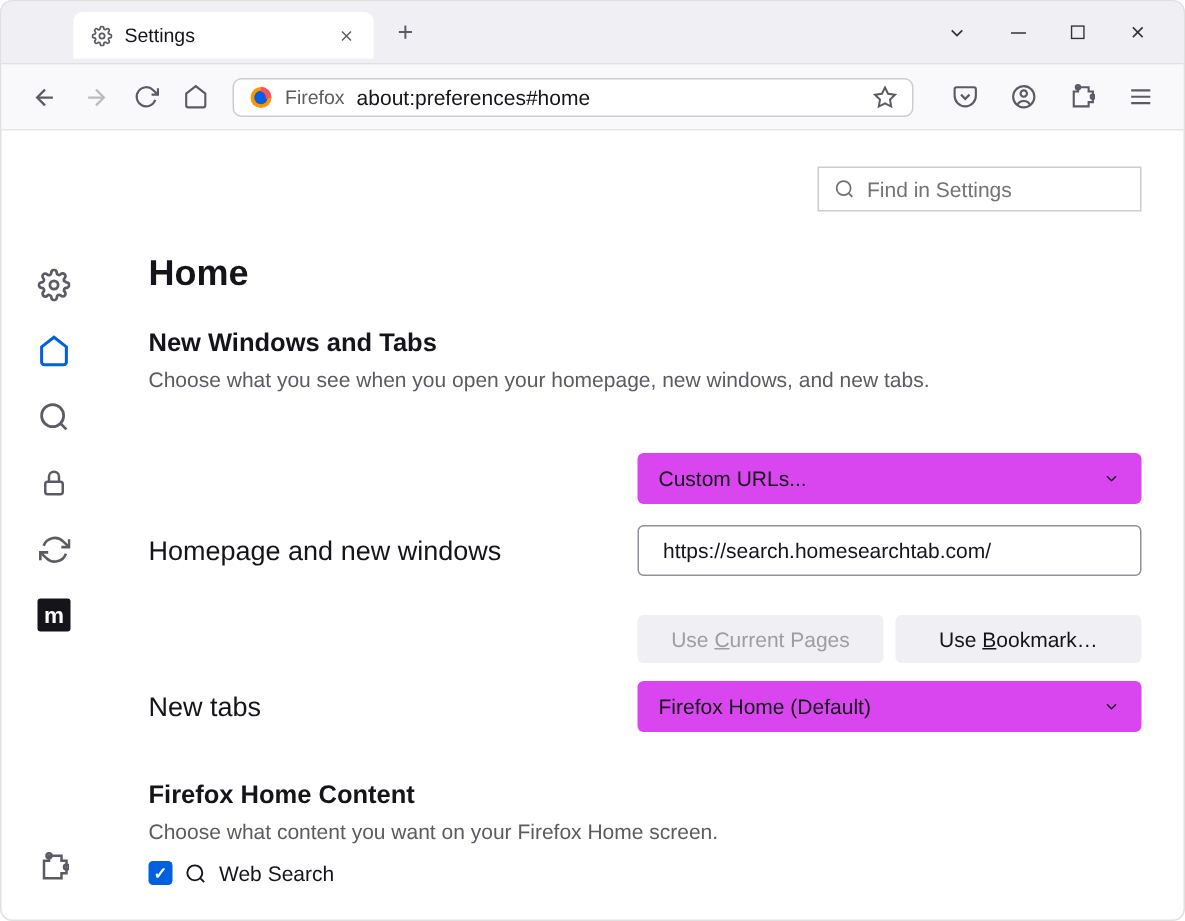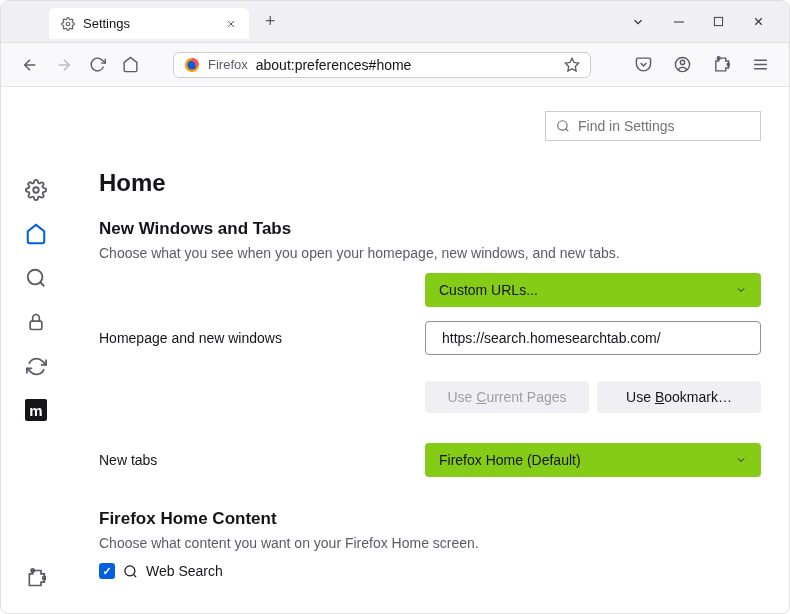--- a/index.html
+++ b/index.html
@@ -8,21 +8,21 @@
     .titlebar { height: 42px; display: flex; align-items: center; background: #f0f0f4; border-bottom: 1px solid #e0e0e0; }
     .tab { display: flex; align-items: center; gap: 8px; background: #fff; padding: 8px 12px; margin: 4px 0 0 48px; border-radius: 6px 6px 0 0; min-width: 200px; font-size: 13px; color: #15141a; }
     .tab-close { margin-left: auto; color: #5b5b66; cursor: pointer; }
     .new-tab { margin-left: 16px; color: #5b5b66; cursor: pointer; font-size: 18px; }
     .win-controls { margin-left: auto; display: flex; gap: 28px; padding-right: 24px; color: #333; align-items: center; }
     .win-btn { cursor: pointer; }
     
     .toolbar { height: 44px; display: flex; align-items: center; gap: 8px; padding: 0 16px; background: #f9f9fb; border-bottom: 1px solid #e5e5e5; }
     .tool-icon { color: #5b5b66; cursor: pointer; padding: 4px; display: flex; align-items: center; justify-content: center; }
     .tool-icon.disabled { color: #bbb; }
-    .addr-wrap { flex: 1; display: flex; align-items: center; background: #fff; border: 1px solid #ccc; border-radius: 6px; padding: 4px 10px; gap: 8px; margin: 0 22px; }
+    .addr-wrap { flex: 1; display: flex; align-items: center; background: #fff; border: 1px solid #ccc; border-radius: 6px; padding: 4px 10px; gap: 8px; margin: 0 4px; }
     .ff-logo { width: 16px; height: 16px; }
     .addr-label { font-size: 13px; color: #5b5b66; }
     .addr-url { font-size: 14px; color: #15141a; flex: 1; }
     .addr-star { color: #5b5b66; cursor: pointer; }
     .right-icons { display: flex; gap: 14px; align-items: center; margin-left: 10px; }
     
     .content-area { display: flex; height: calc(100% - 86px); }
     .sidebar { width: 70px; display: flex; flex-direction: column; align-items: center; padding-top: 92px; gap: 22px; }
     .side-icon { width: 22px; height: 22px; color: #5b5b66; cursor: pointer; display: flex; align-items: center; justify-content: center; }
     .side-icon.active { color: #0060df; }
@@ -30,28 +30,28 @@
     
     .main { flex: 1; padding: 24px 28px 0 28px; overflow: hidden; position: relative; }
     .search-row { display: flex; justify-content: flex-end; margin-bottom: 28px; }
     .search-box { display: flex; align-items: center; gap: 8px; border: 1px solid #ccc; border-radius: 0; padding: 6px 10px; width: 216px; color: #737373; font-size: 14px; }
     .header-row { display: flex; justify-content: space-between; align-items: center; margin-bottom: 22px; }
     .page-title { font-size: 24px; font-weight: 700; color: #15141a; }
     .btn { background: #f0f0f4; border: none; padding: 8px 16px; border-radius: 4px; font-size: 14px; cursor: pointer; color: #15141a; }
     .btn u { text-decoration: underline; }
     .btn.disabled { color: #9e9e9e; }
     .section-title { font-size: 17px; font-weight: 600; color: #15141a; margin-bottom: 6px; }
-    .section-sub { font-size: 14px; color: #5b5b66; margin-bottom: 12px; }
+    .section-sub { font-size: 14px; color: #5b5b66; margin-bottom: 41px; }
     
     .form-row { display: flex; align-items: center; margin-bottom: 14px; }
-    .form-label { font-size: 14px; color: #15141a; width: 326px; }
+    .form-label { font-size: 18px; color: #15141a; width: 326px; }
     .form-control-col { flex: 1; }
-    .select { display: flex; align-items: center; justify-content: space-between; background: #84cc16; border-radius: 4px; padding: 9px 14px; font-size: 14px; cursor: pointer; color: #15141a; }
+    .select { display: flex; align-items: center; justify-content: space-between; background: #d946ef; border-radius: 4px; padding: 9px 14px; font-size: 14px; cursor: pointer; color: #15141a; }
     .text-input { width: 100%; border: 1px solid #8f8f9d; border-radius: 4px; padding: 8px 16px; font-size: 14px; color: #15141a; background: #fff; }
-    .btn-row { display: flex; gap: 8px; margin-top: 12px; margin-bottom: 18px; }
+    .btn-row { display: flex; gap: 8px; margin-top: 12px; }
     .btn-half { flex: 1; }
     
     .chk-row { display: flex; align-items: center; gap: 8px; font-size: 14px; color: #15141a; margin-top: 10px; }
     .chk { width: 16px; height: 16px; background: #0060df; border-radius: 3px; display: flex; align-items: center; justify-content: center; color: #fff; font-size: 11px; font-weight: bold; }
     
     .m-icon { background: #15141a; color: #fff; width: 22px; height: 22px; display: flex; align-items: center; justify-content: center; font-weight: bold; font-size: 15px; border-radius: 2px; }
     
     svg { display: block; }
   </style>
 </head>

